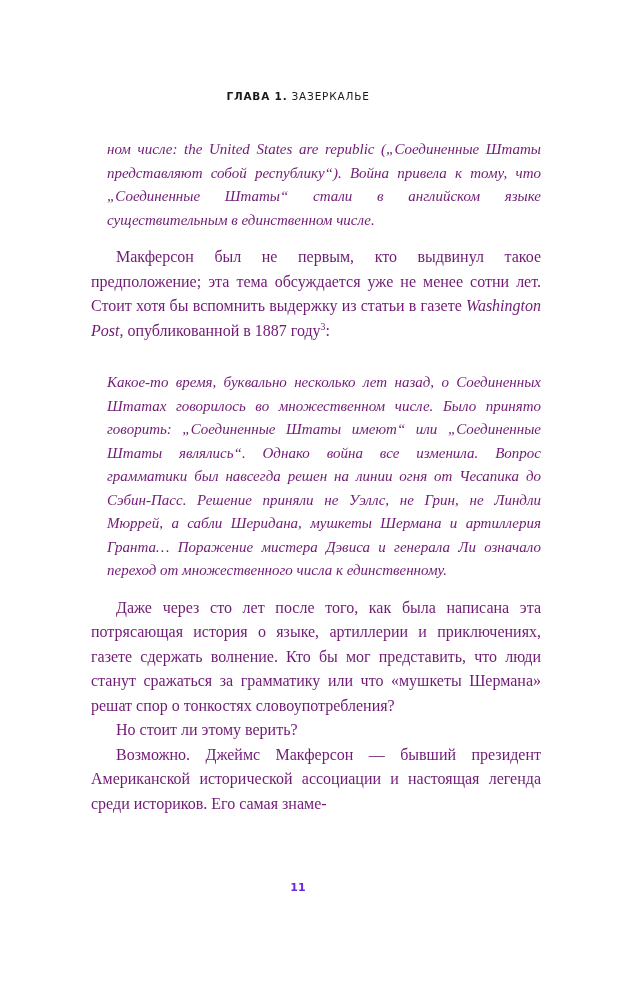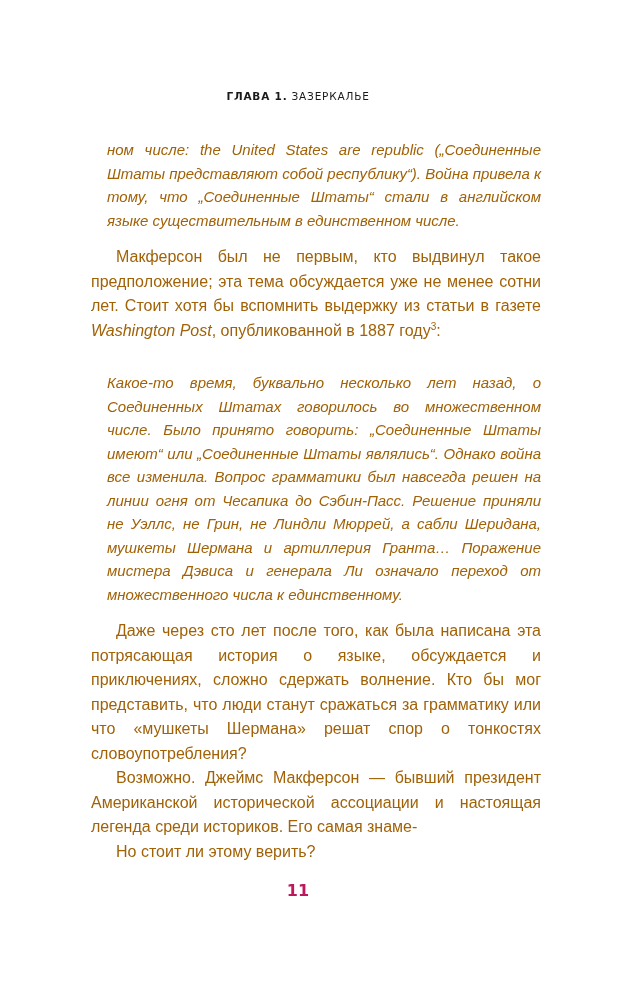--- a/index.html
+++ b/index.html
@@ -28,22 +28,22 @@
     text-transform: uppercase;
   }
   .running-head .chapter {
     font-weight: bold;
   }
   .content {
     position: absolute;
     top: 138px;
     left: 80px;
     width: 461px;
-    font-family: Liberation Sans, sans-serif;
-    color: #a16207;
+    font-family: Liberation Serif, serif;
+    color: #701a75;
   }
   .quote {
     margin: 0 0 0 27px;
     font-style: italic;
     font-size: 15px;
     line-height: 23.5px;
     text-align: justify;
   }
   .para {
     margin: 13px 0 0 11px;
@@ -67,44 +67,44 @@
     vertical-align: super;
   }
   .page-number {
     position: absolute;
     top: 881px;
     left: 0;
     width: 100%;
     text-align: center;
     font-family: "DejaVu Sans", "Liberation Sans", sans-serif;
     font-weight: bold;
-    font-size: 16px;
-    color: #be185d;
+    font-size: 11px;
+    color: #6d28d9;
   }
 </style>
 </head>
 <body>
 
 <div class="page">
 
   <div class="running-head">
     <span class="chapter">ГЛАВА 1.</span><span> ЗАЗЕРКАЛЬЕ</span>
   </div>
 
   <div class="content">
 
     <div class="quote">ном числе: the United States are republic („Соединенные Штаты представляют собой республику“). Война привела к тому, что „Соединенные Штаты“ стали в английском языке существительным в единственном числе.</div>
 
     <p class="para"><span>Макферсон был не первым, кто выдвинул такое предположение; эта тема обсуждается уже не менее сотни лет. Стоит хотя бы вспомнить выдержку из статьи в газете </span><em>Washington Post</em><span>, опубликованной в 1887 году</span><sup>3</sup><span>:</span></p>
 
     <div class="quote mid">Какое-то время, буквально несколько лет назад, о Соединенных Штатах говорилось во множественном числе. Было принято говорить: „Соединенные Штаты имеют“ или „Соединенные Штаты являлись“. Однако война все изменила. Вопрос грамматики был навсегда решен на линии огня от Чесапика до Сэбин-Пасс. Решение приняли не Уэллс, не Грин, не Линдли Мюррей, а сабли Шеридана, мушкеты Шермана и артиллерия Гранта… Поражение мистера Дэвиса и генерала Ли означало переход от множественного числа к единственному.</div>
 
-    <p class="para">Даже через сто лет после того, как была написана эта потрясающая история о языке, обсуждается и приключениях, сложно сдержать волнение. Кто бы мог представить, что люди станут сражаться за грамматику или что «мушкеты Шермана» решат спор о тонкостях словоупотребления?</p>
+    <p class="para">Даже через сто лет после того, как была написана эта потрясающая история о языке, артиллерии и приключениях, газете сдержать волнение. Кто бы мог представить, что люди станут сражаться за грамматику или что «мушкеты Шермана» решат спор о тонкостях словоупотребления?</p>
+
+    <p class="para no-gap">Но стоит ли этому верить?</p>
 
     <p class="para no-gap">Возможно. Джеймс Макферсон — бывший президент Американской исторической ассоциации и настоящая легенда среди историков. Его самая знаме-</p>
-
-    <p class="para no-gap">Но стоит ли этому верить?</p>
 
   </div>
 
   <div class="page-number">11</div>
 
 </div>
 
 </body></html>

